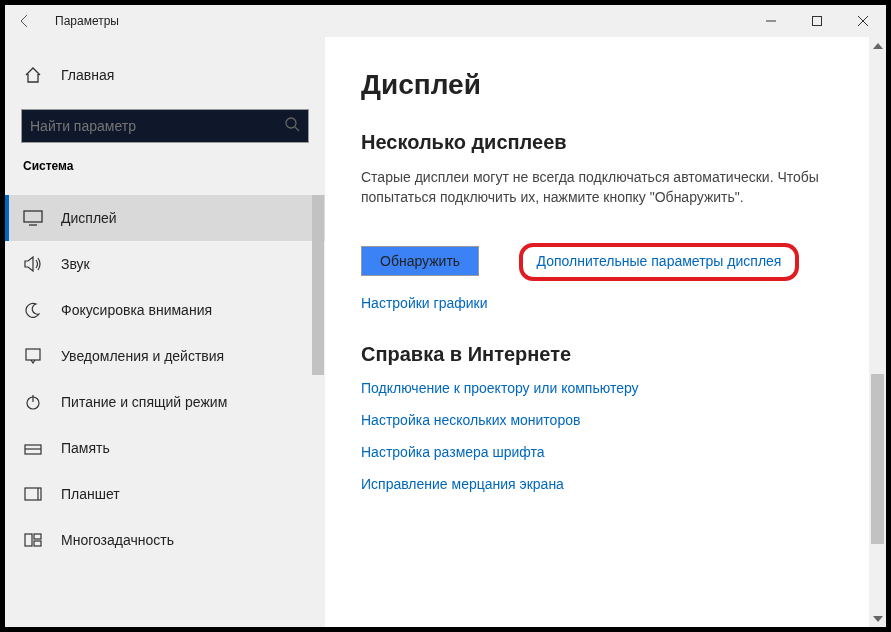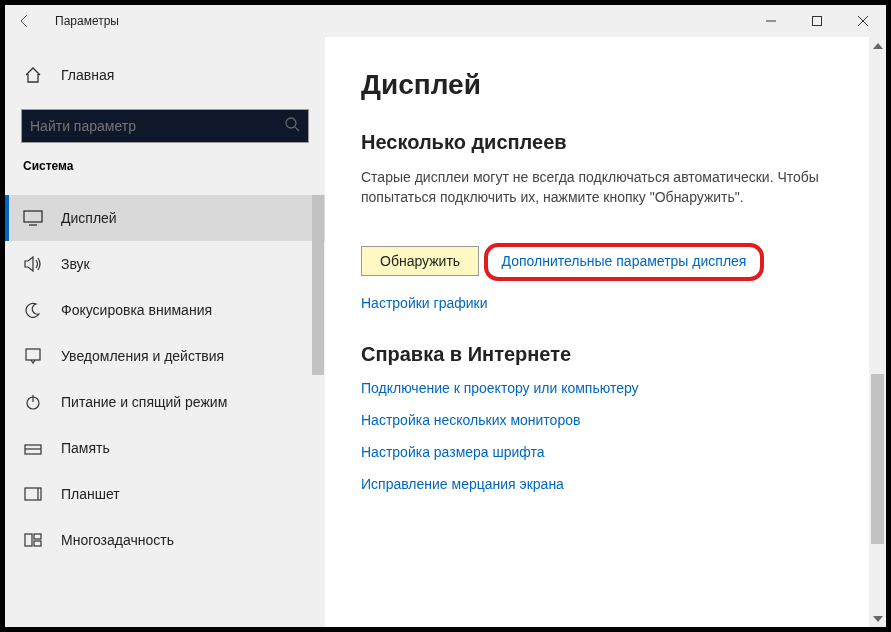--- a/index.html
+++ b/index.html
@@ -133,41 +133,42 @@
   padding: 32px 36px 0 36px;
   position: relative;
   overflow: hidden;
 }
 h1 { font-size: 28px; font-weight: 600; color: #222; margin-bottom: 30px; }
 h2 { font-size: 20px; font-weight: 600; color: #222; margin-bottom: 14px; }
 .sect { margin-bottom: 32px; }
 .body-text { font-size: 14px; color: #444; line-height: 1.4; margin-bottom: 18px; }
 .btn {
   display: inline-block;
-  background: #fef9c3;
+  background: #3b82f6;
   border: 1px solid #999;
   padding: 6px 18px;
   font-size: 14px;
   cursor: pointer;
   color: #222;
 }
 .link {
   display: block;
   color: #0067c0;
   font-size: 14px;
   cursor: pointer;
   margin-bottom: 16px;
 }
 .highlight {
   display: inline-block;
   border: 4px solid #e11b22;
   border-radius: 14px;
   padding: 6px 14px 8px 14px;
   margin-bottom: 14px;
   margin-top: 18px;
+  margin-left: 35px;
 }
 .highlight .link { margin-bottom: 0; }
 .main-scroll {
   position: absolute;
   right: 0;
   top: 0;
   width: 17px;
   height: 100%;
   background: #f0f0f0;
 }

